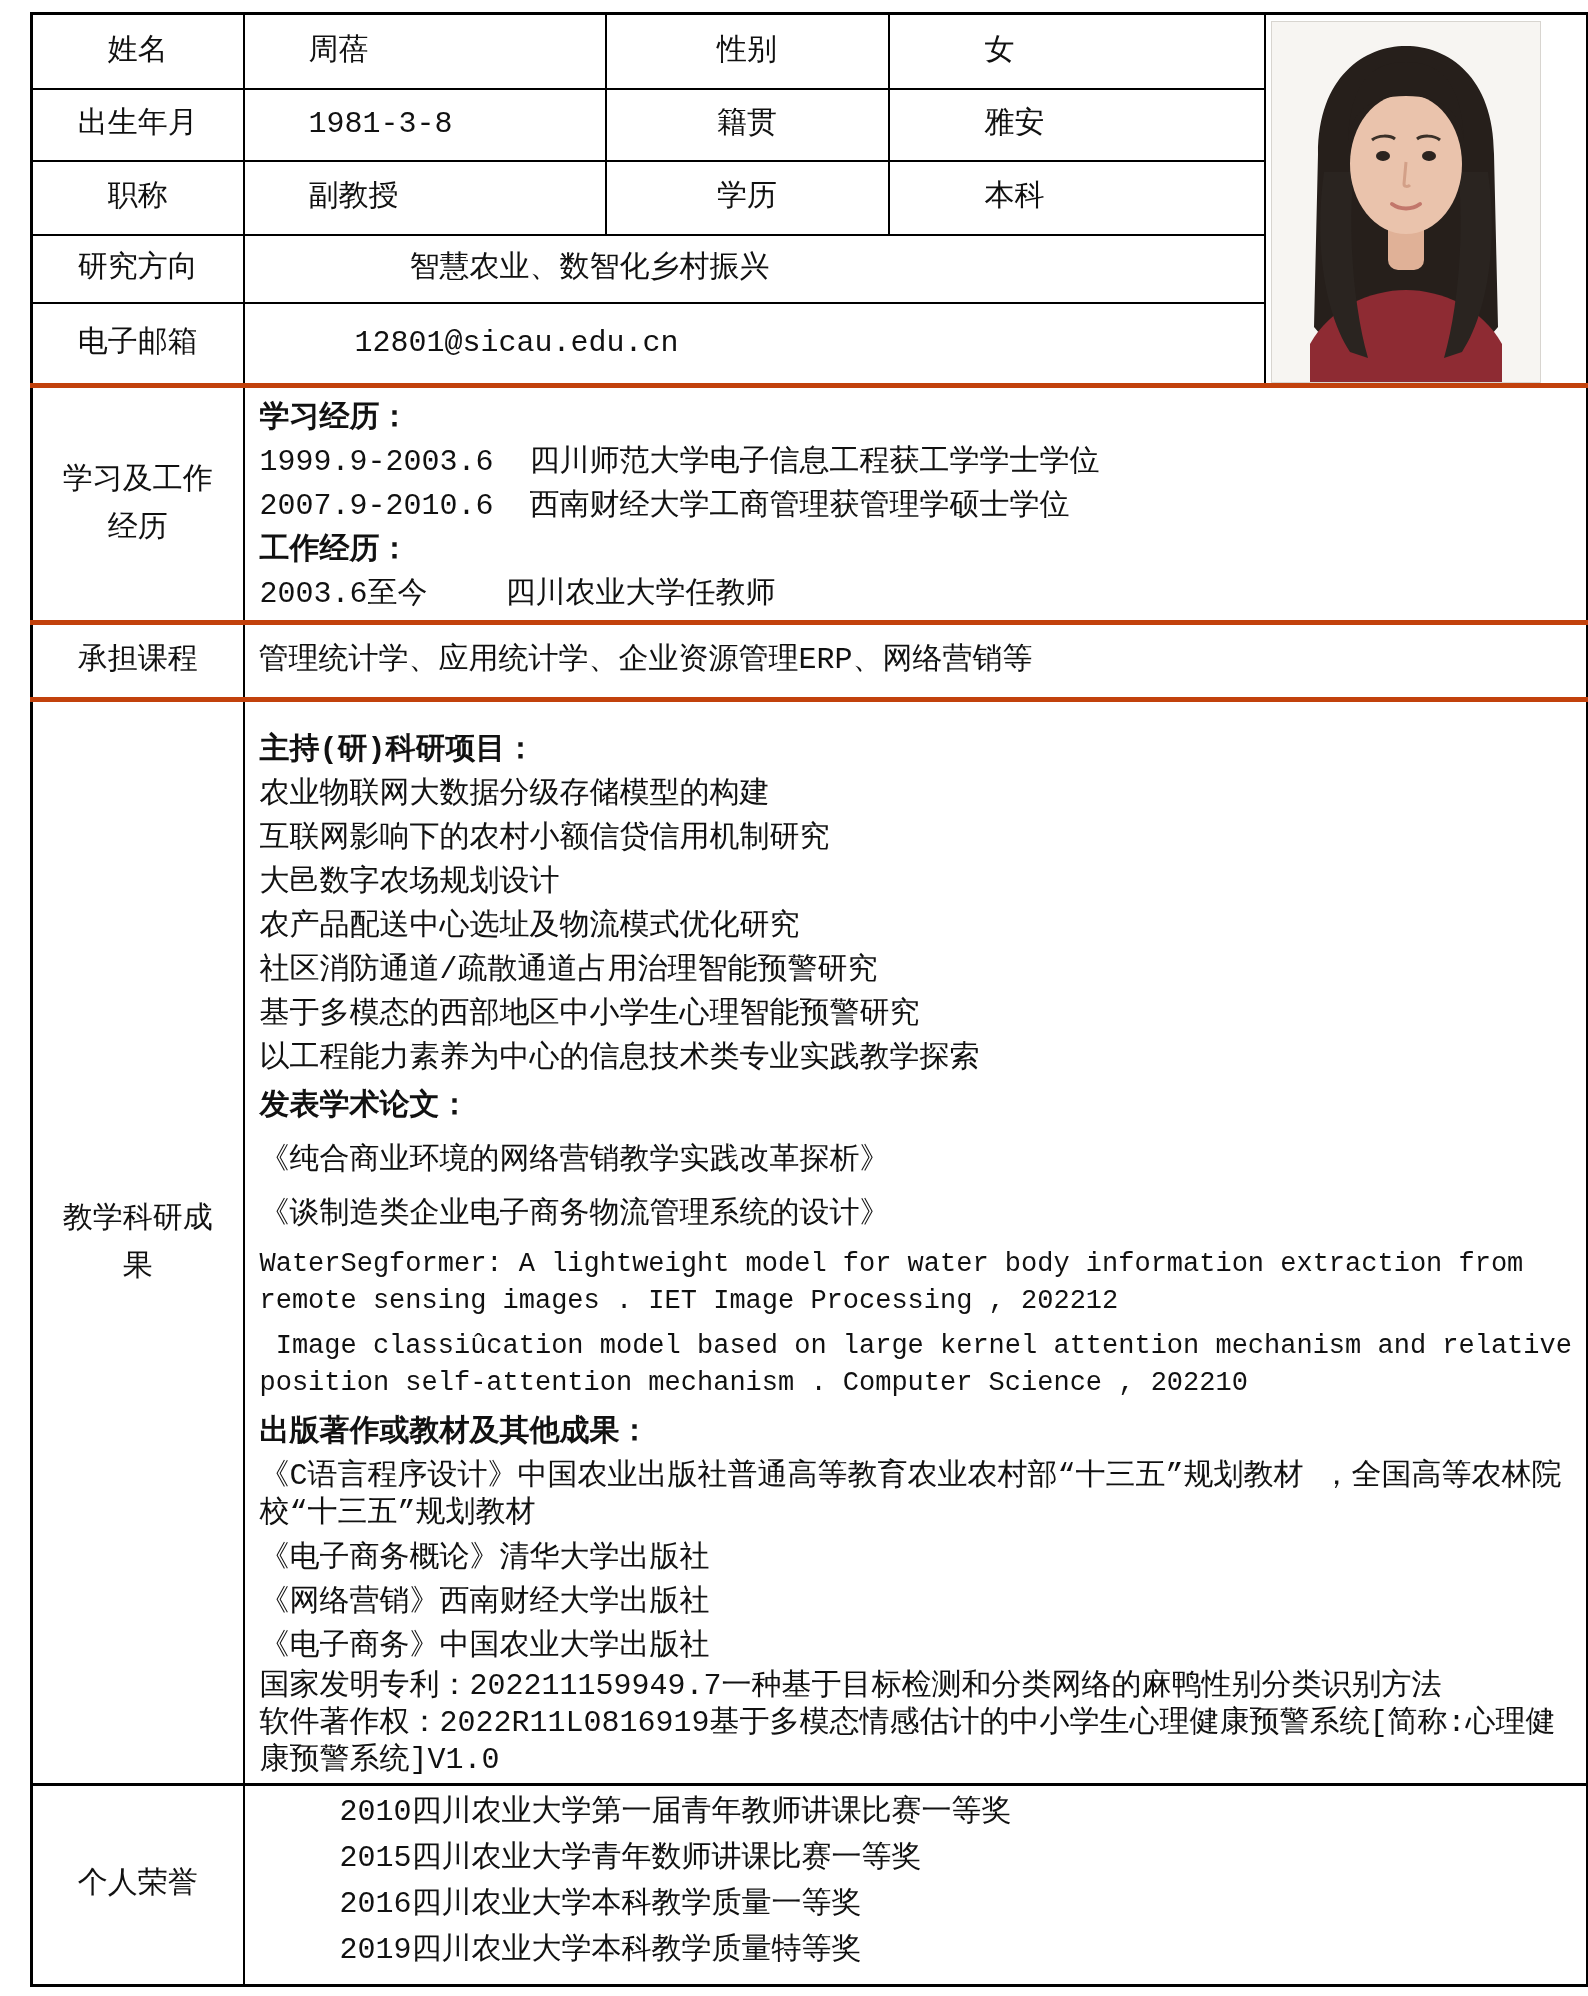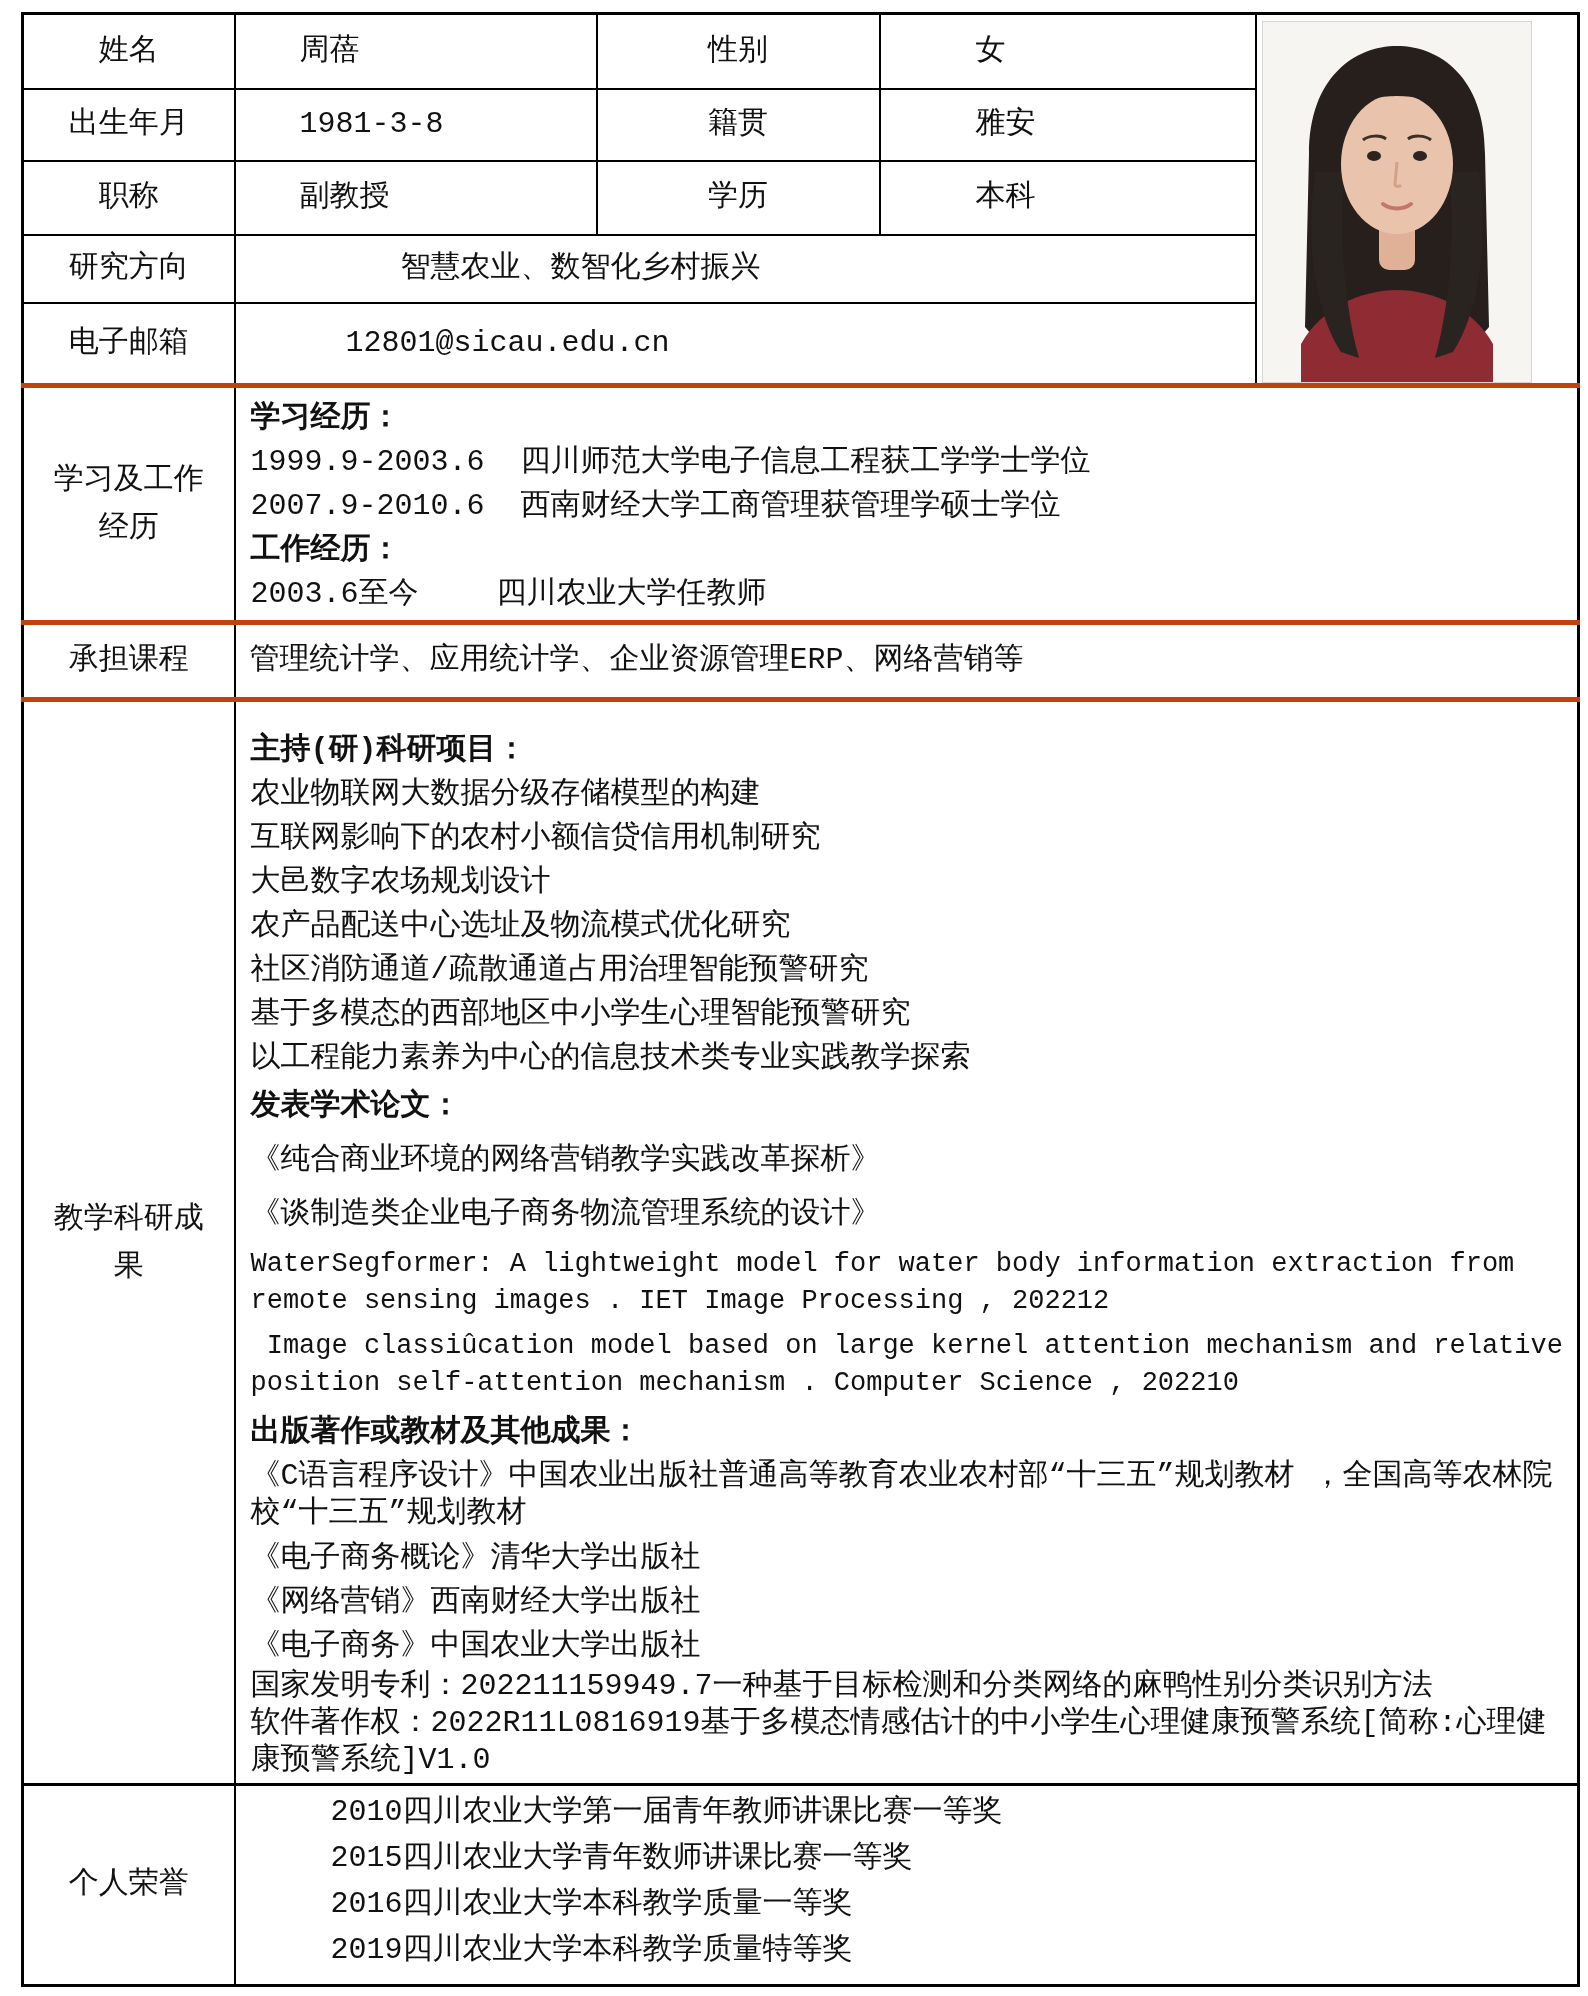--- a/index.html
+++ b/index.html
@@ -3,21 +3,21 @@
 <meta charset="utf-8">
 <style>
   html,body{margin:0;padding:0;}
   body{
     width:1588px;height:1996px;position:relative;background:#ffffff;
     font-family:"Liberation Mono","DejaVu Sans Mono",monospace;
     color:#111111;
     -webkit-font-smoothing:antialiased;
   }
   table.resume{
-    position:absolute;left:21px;top:12px;width:1556px;
+    position:absolute;left:30px;top:12px;width:1556px;
     border-collapse:collapse;table-layout:fixed;
     border:3px solid #000;
     padding-left:43px;
   }
   td{border:2px solid #000;vertical-align:middle;overflow:hidden;font-size:30px;line-height:1.25;}
   tr.sec > td{border-top:5px solid #c2410c;}
   tr.sec2 > td{border-bottom:3px solid #000;}
   td.label{text-align:center;padding:0 4px;}
   td.pre{white-space:pre-line;line-height:1.6;}
   td.val2{padding-left:64px;}

